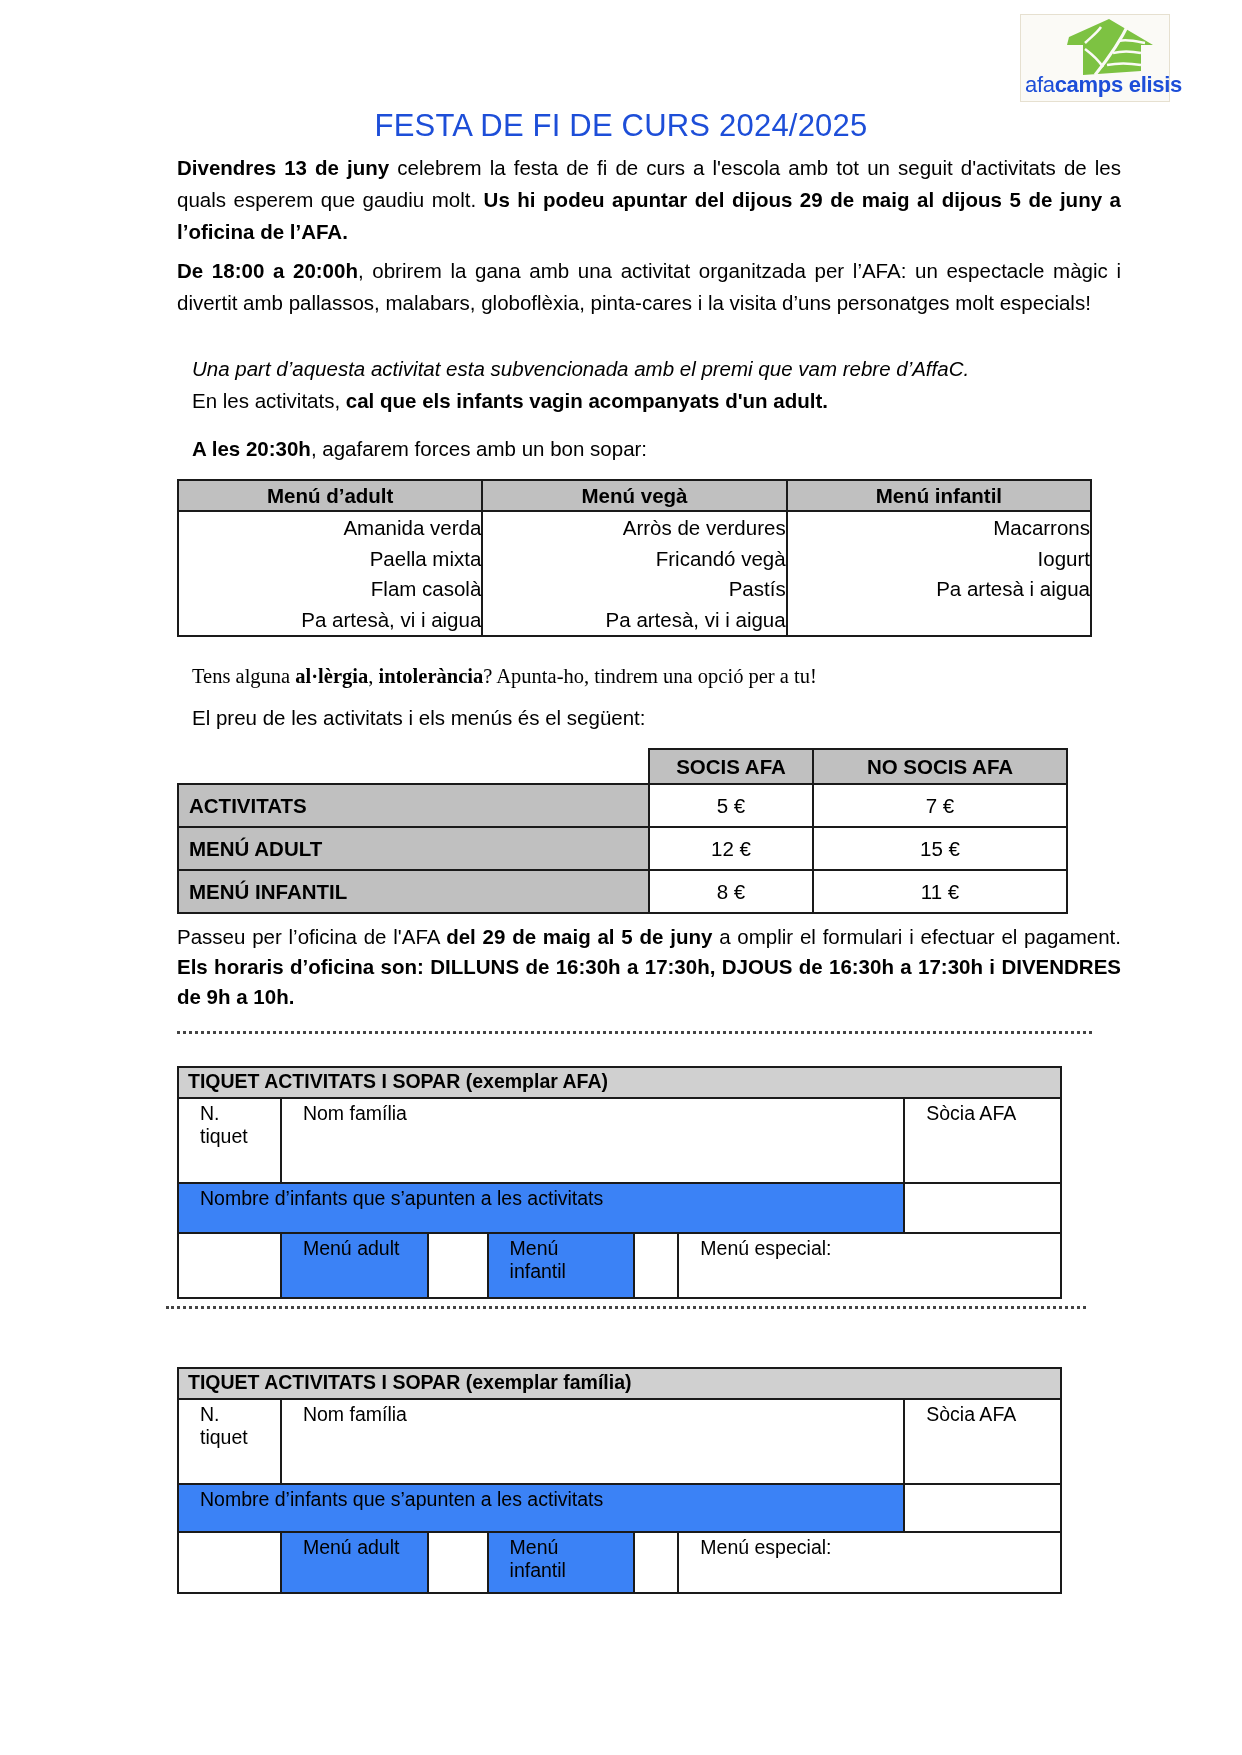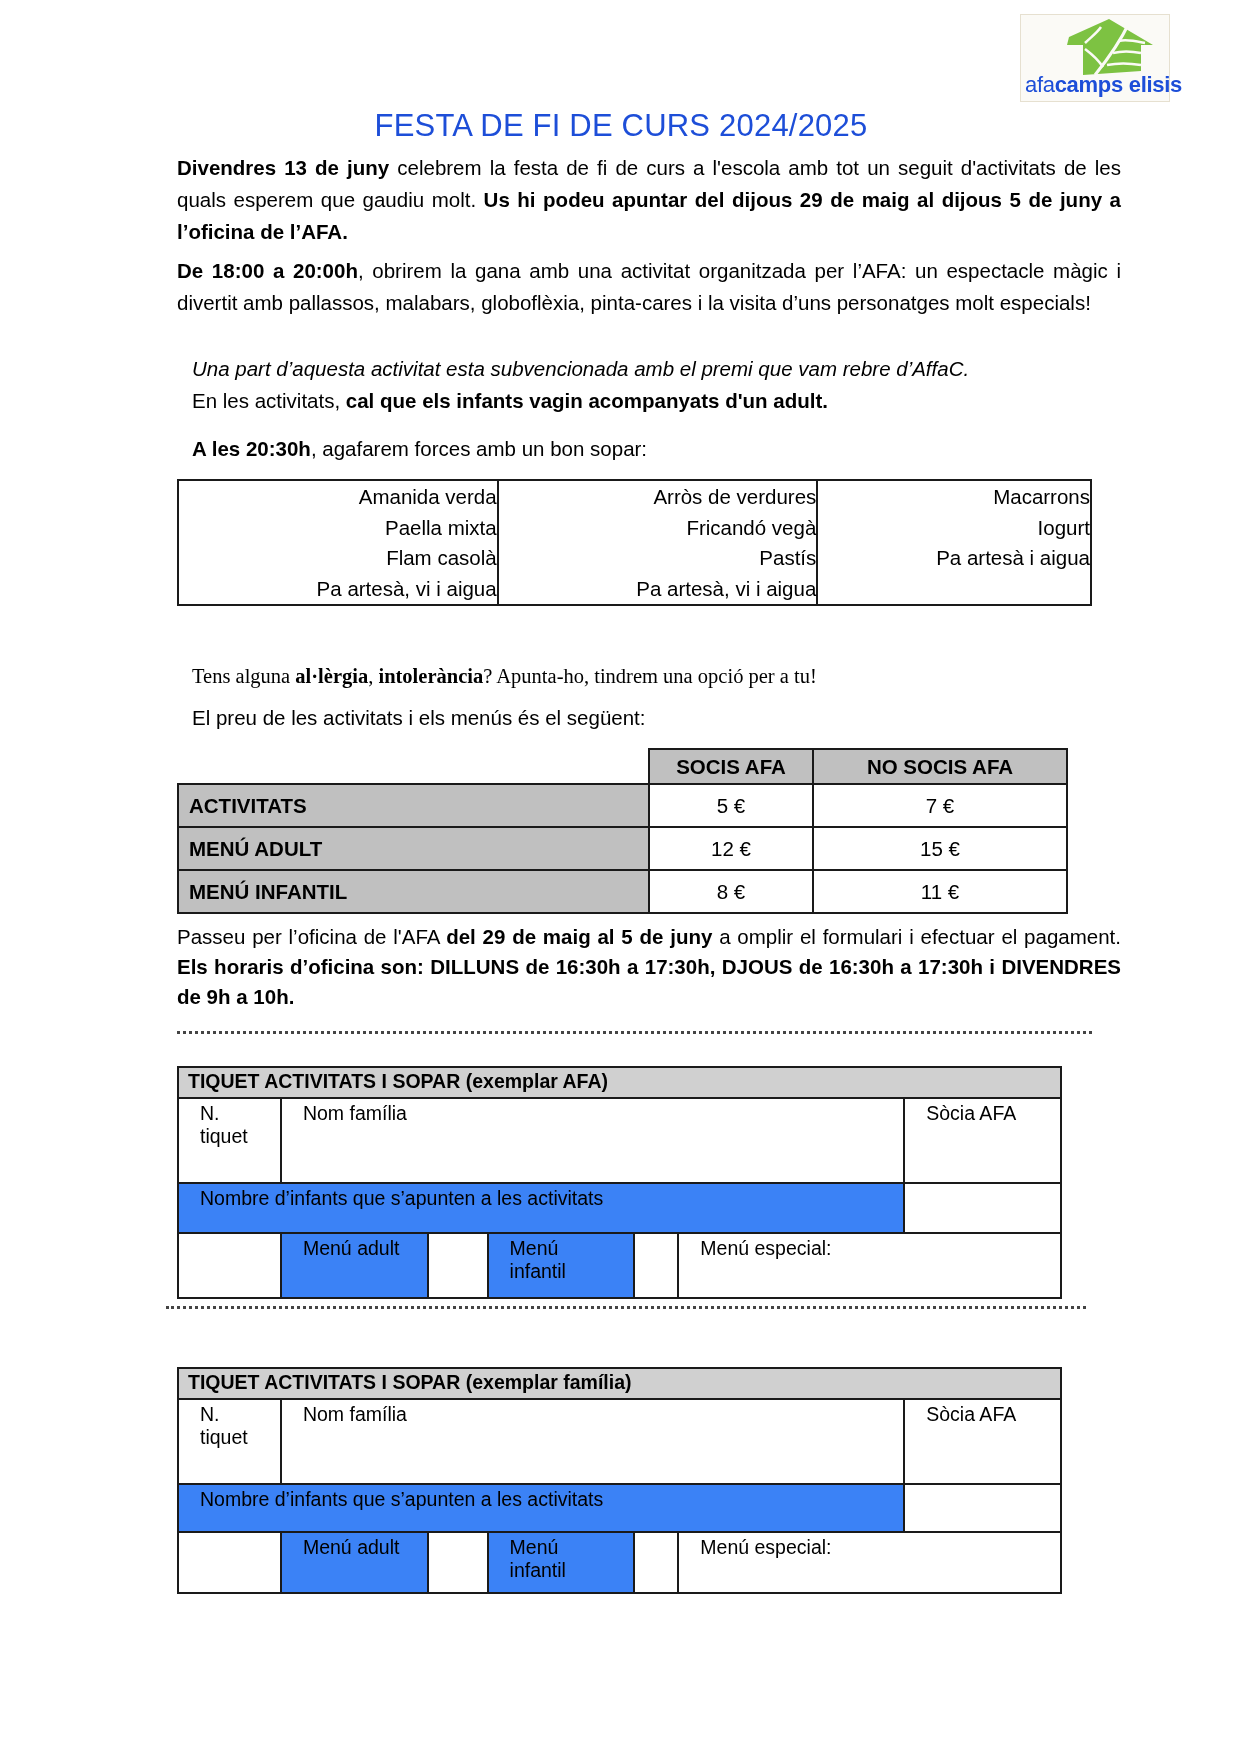--- a/index.html
+++ b/index.html
@@ -54,20 +54,25 @@
 <div class="abs para" style="top:255px;">
   <b>De 18:00 a 20:00h</b><span>, obrirem la gana amb una activitat organitzada per l’AFA: un espectacle màgic i divertit amb pallassos, malabars, globoflèxia, pinta-cares i la visita d’uns personatges molt especials!</span>
 </div>
 <div class="abs line" style="top:353px;"><i>Una part d’aquesta activitat esta subvencionada amb el premi que vam rebre d’AffaC.</i></div>
 <div class="abs line" style="top:385px;"><span>En les activitats, </span><b>cal que els infants vagin acompanyats d'un adult.</b></div>
 
 <div class="abs line" style="top:433px;"><b>A les 20:30h</b><span>, agafarem forces amb un bon sopar:</span></div>
 
 <table class="menu">
   <tbody>
+      <tr>
+    <th style="width:33.3%">Menú d’adult</th>
+    <th style="width:33.3%">Menú vegà</th>
+    <th style="width:33.3%">Menú infantil</th>
+  </tr>
   <tr>
     <td>
       <div>Amanida verda</div>
       <div>Paella mixta</div>
       <div>Flam casolà</div>
       <div>Pa artesà, vi i aigua</div>
     </td>
     <td>
       <div>Arròs de verdures</div>
       <div>Fricandó vegà</div>

